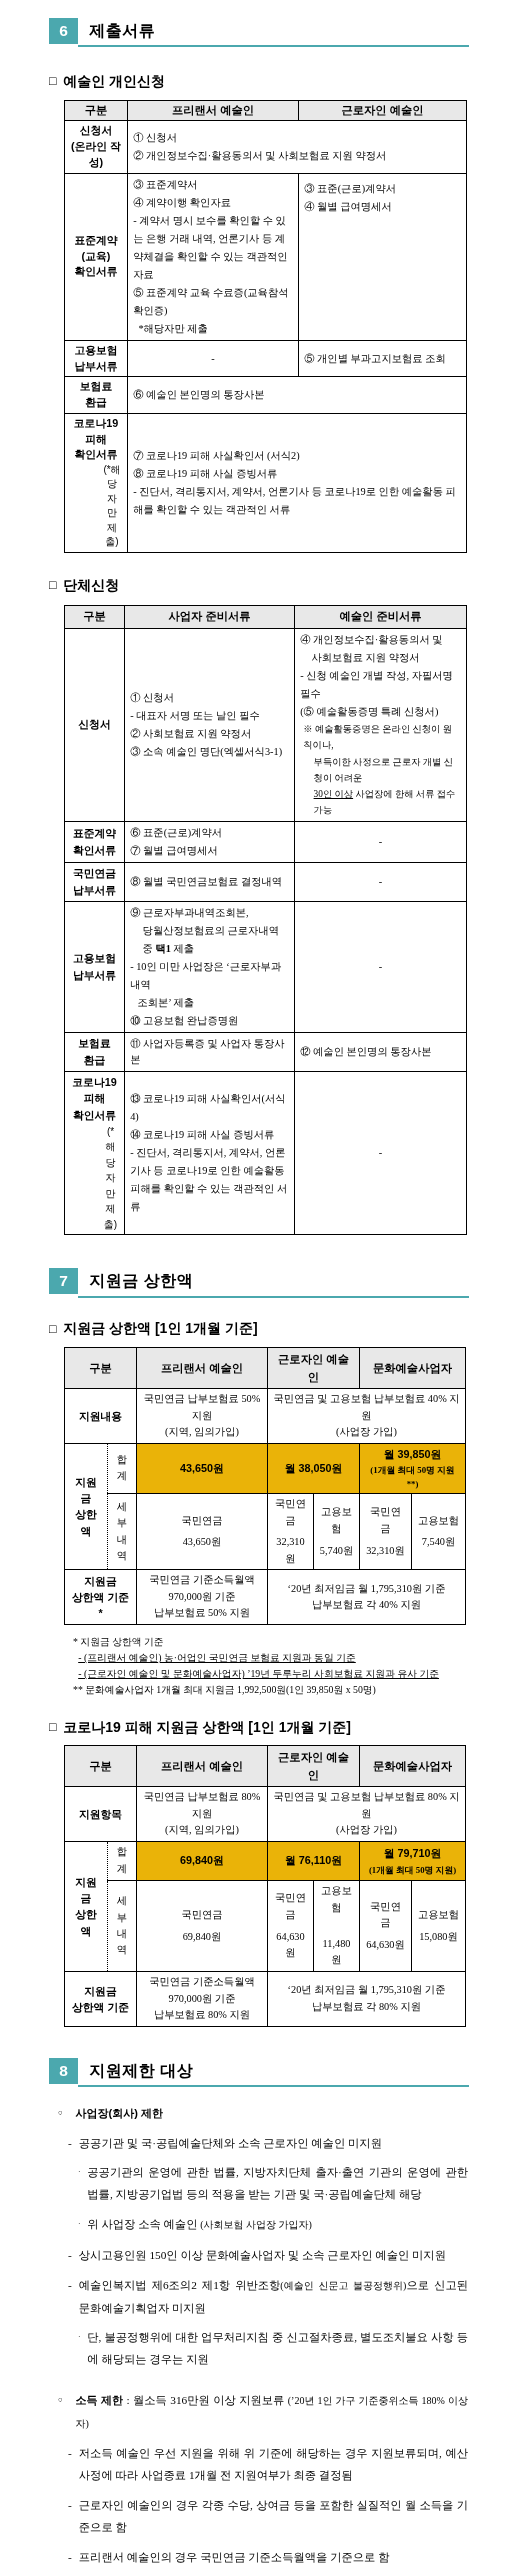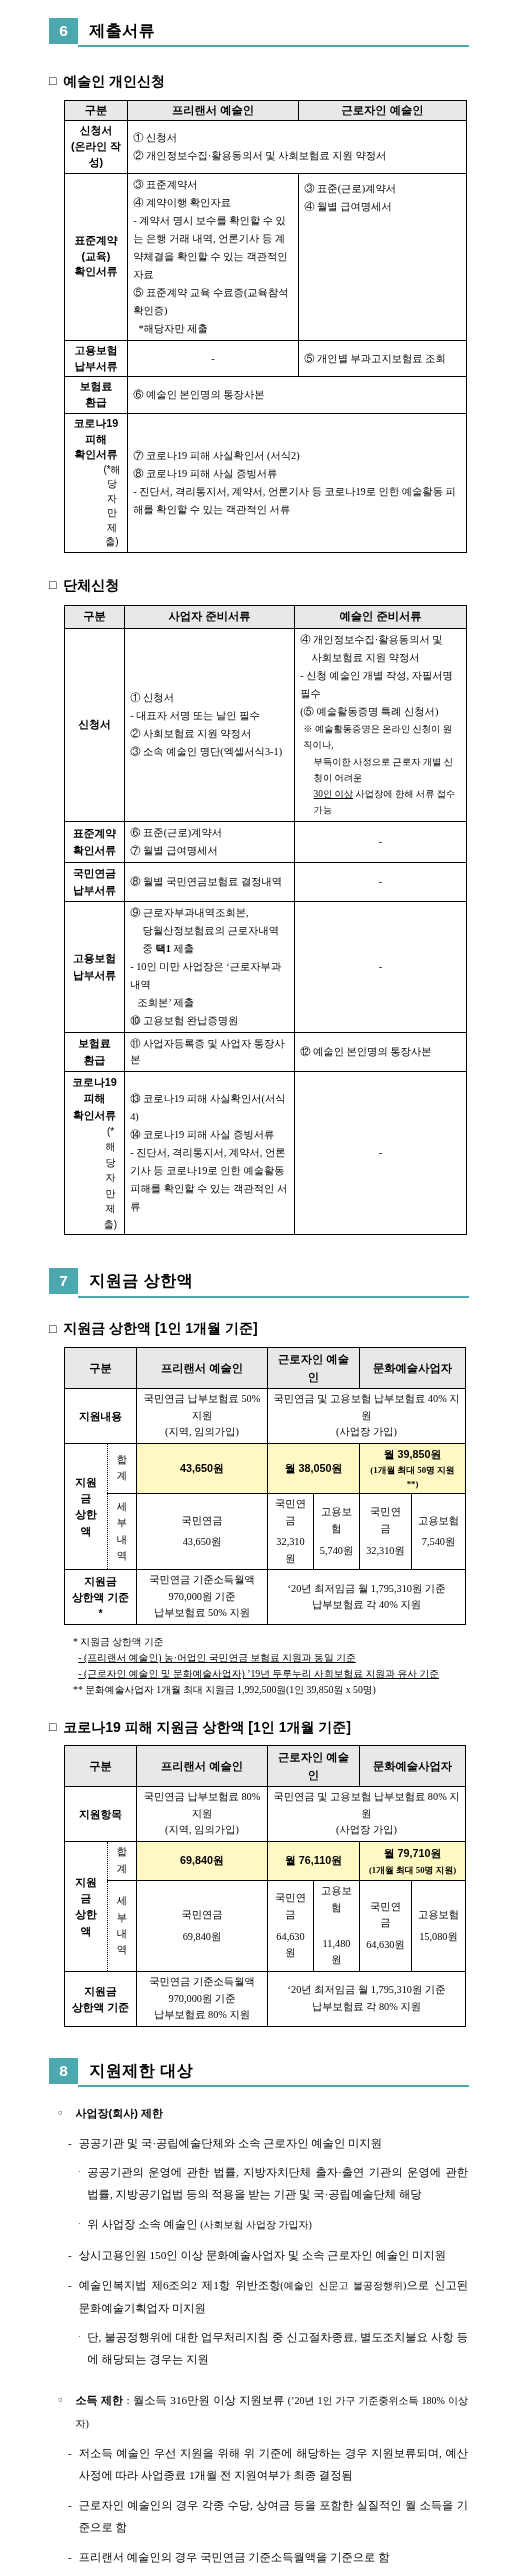--- a/index.html
+++ b/index.html
@@ -24,21 +24,21 @@
   table { border-collapse: collapse; table-layout: fixed; width: 402px; margin-left: 64px;
           font-size: 10.3px; padding-left: 36px; }
   table, td { border: 0.8px solid #000; }
   td { padding: 2.1px 5.2px; vertical-align: middle; }
   td.lab { text-align: center; font-family: "Liberation Sans", sans-serif; font-weight: bold; font-size: 10.8px; line-height: 1.45; }
   td.th  { text-align: center; font-family: "Liberation Sans", sans-serif; font-weight: bold; font-size: 11.3px; background: #E8E8E8; }
   td.ctr { text-align: center; }
   td.topal { vertical-align: top; padding-top: 6.2px; }
   .cellline { line-height: 1.75; }
   .small-note { font-size: 10px; font-weight: normal; margin-left: 32px; }
-  .gy { background: #fef9c3; }
+  .gy { background: #eab308; }
   .dl { border-left-style: dotted; border-left-width: 0.8px; }
   .dr { border-right-style: dotted; border-right-width: 0.8px; }
   .dt { border-top-style: dotted; border-top-width: 0.8px; }
   .b { font-weight: bold; }
   .u { text-decoration: underline; }
   .sm18 { font-size: 9.3px; }
   .t-grp { font-size: 10.3px; }
   .t-grp td { line-height: 1.55; }
   .t-cap td { text-align: center; line-height: 1.6; }
   .t-cap td.lab { line-height: 1.5; }

